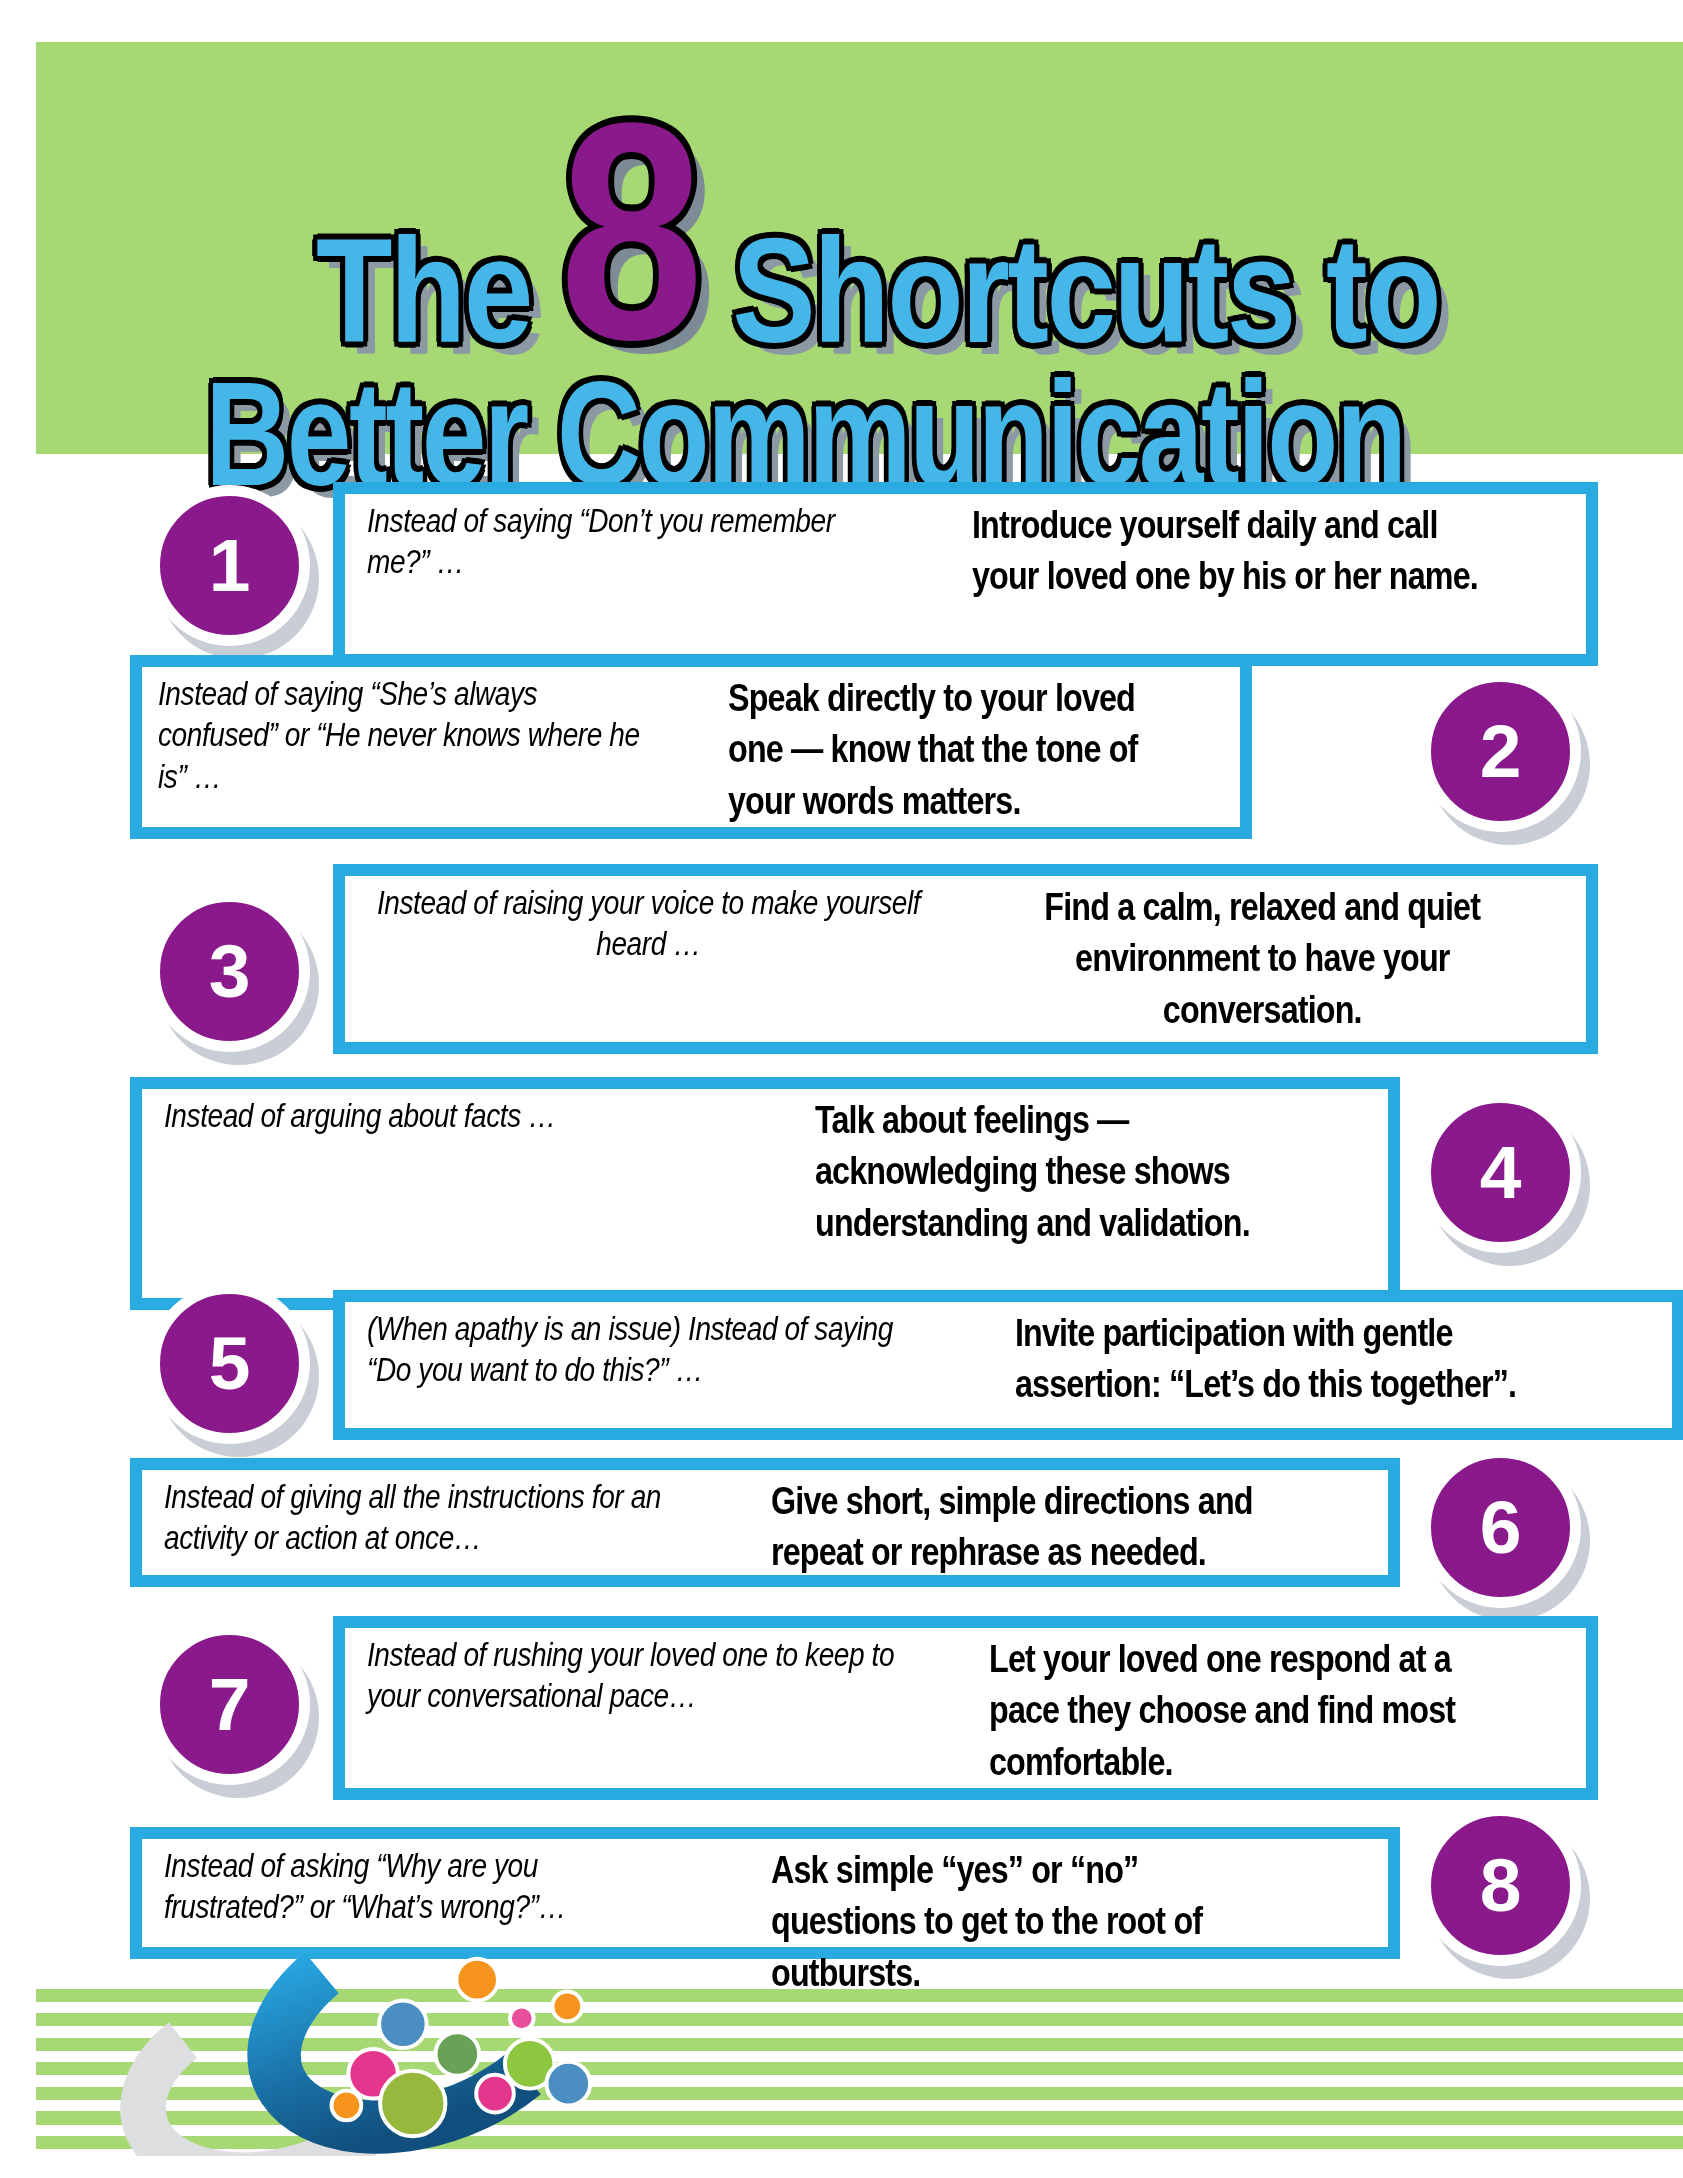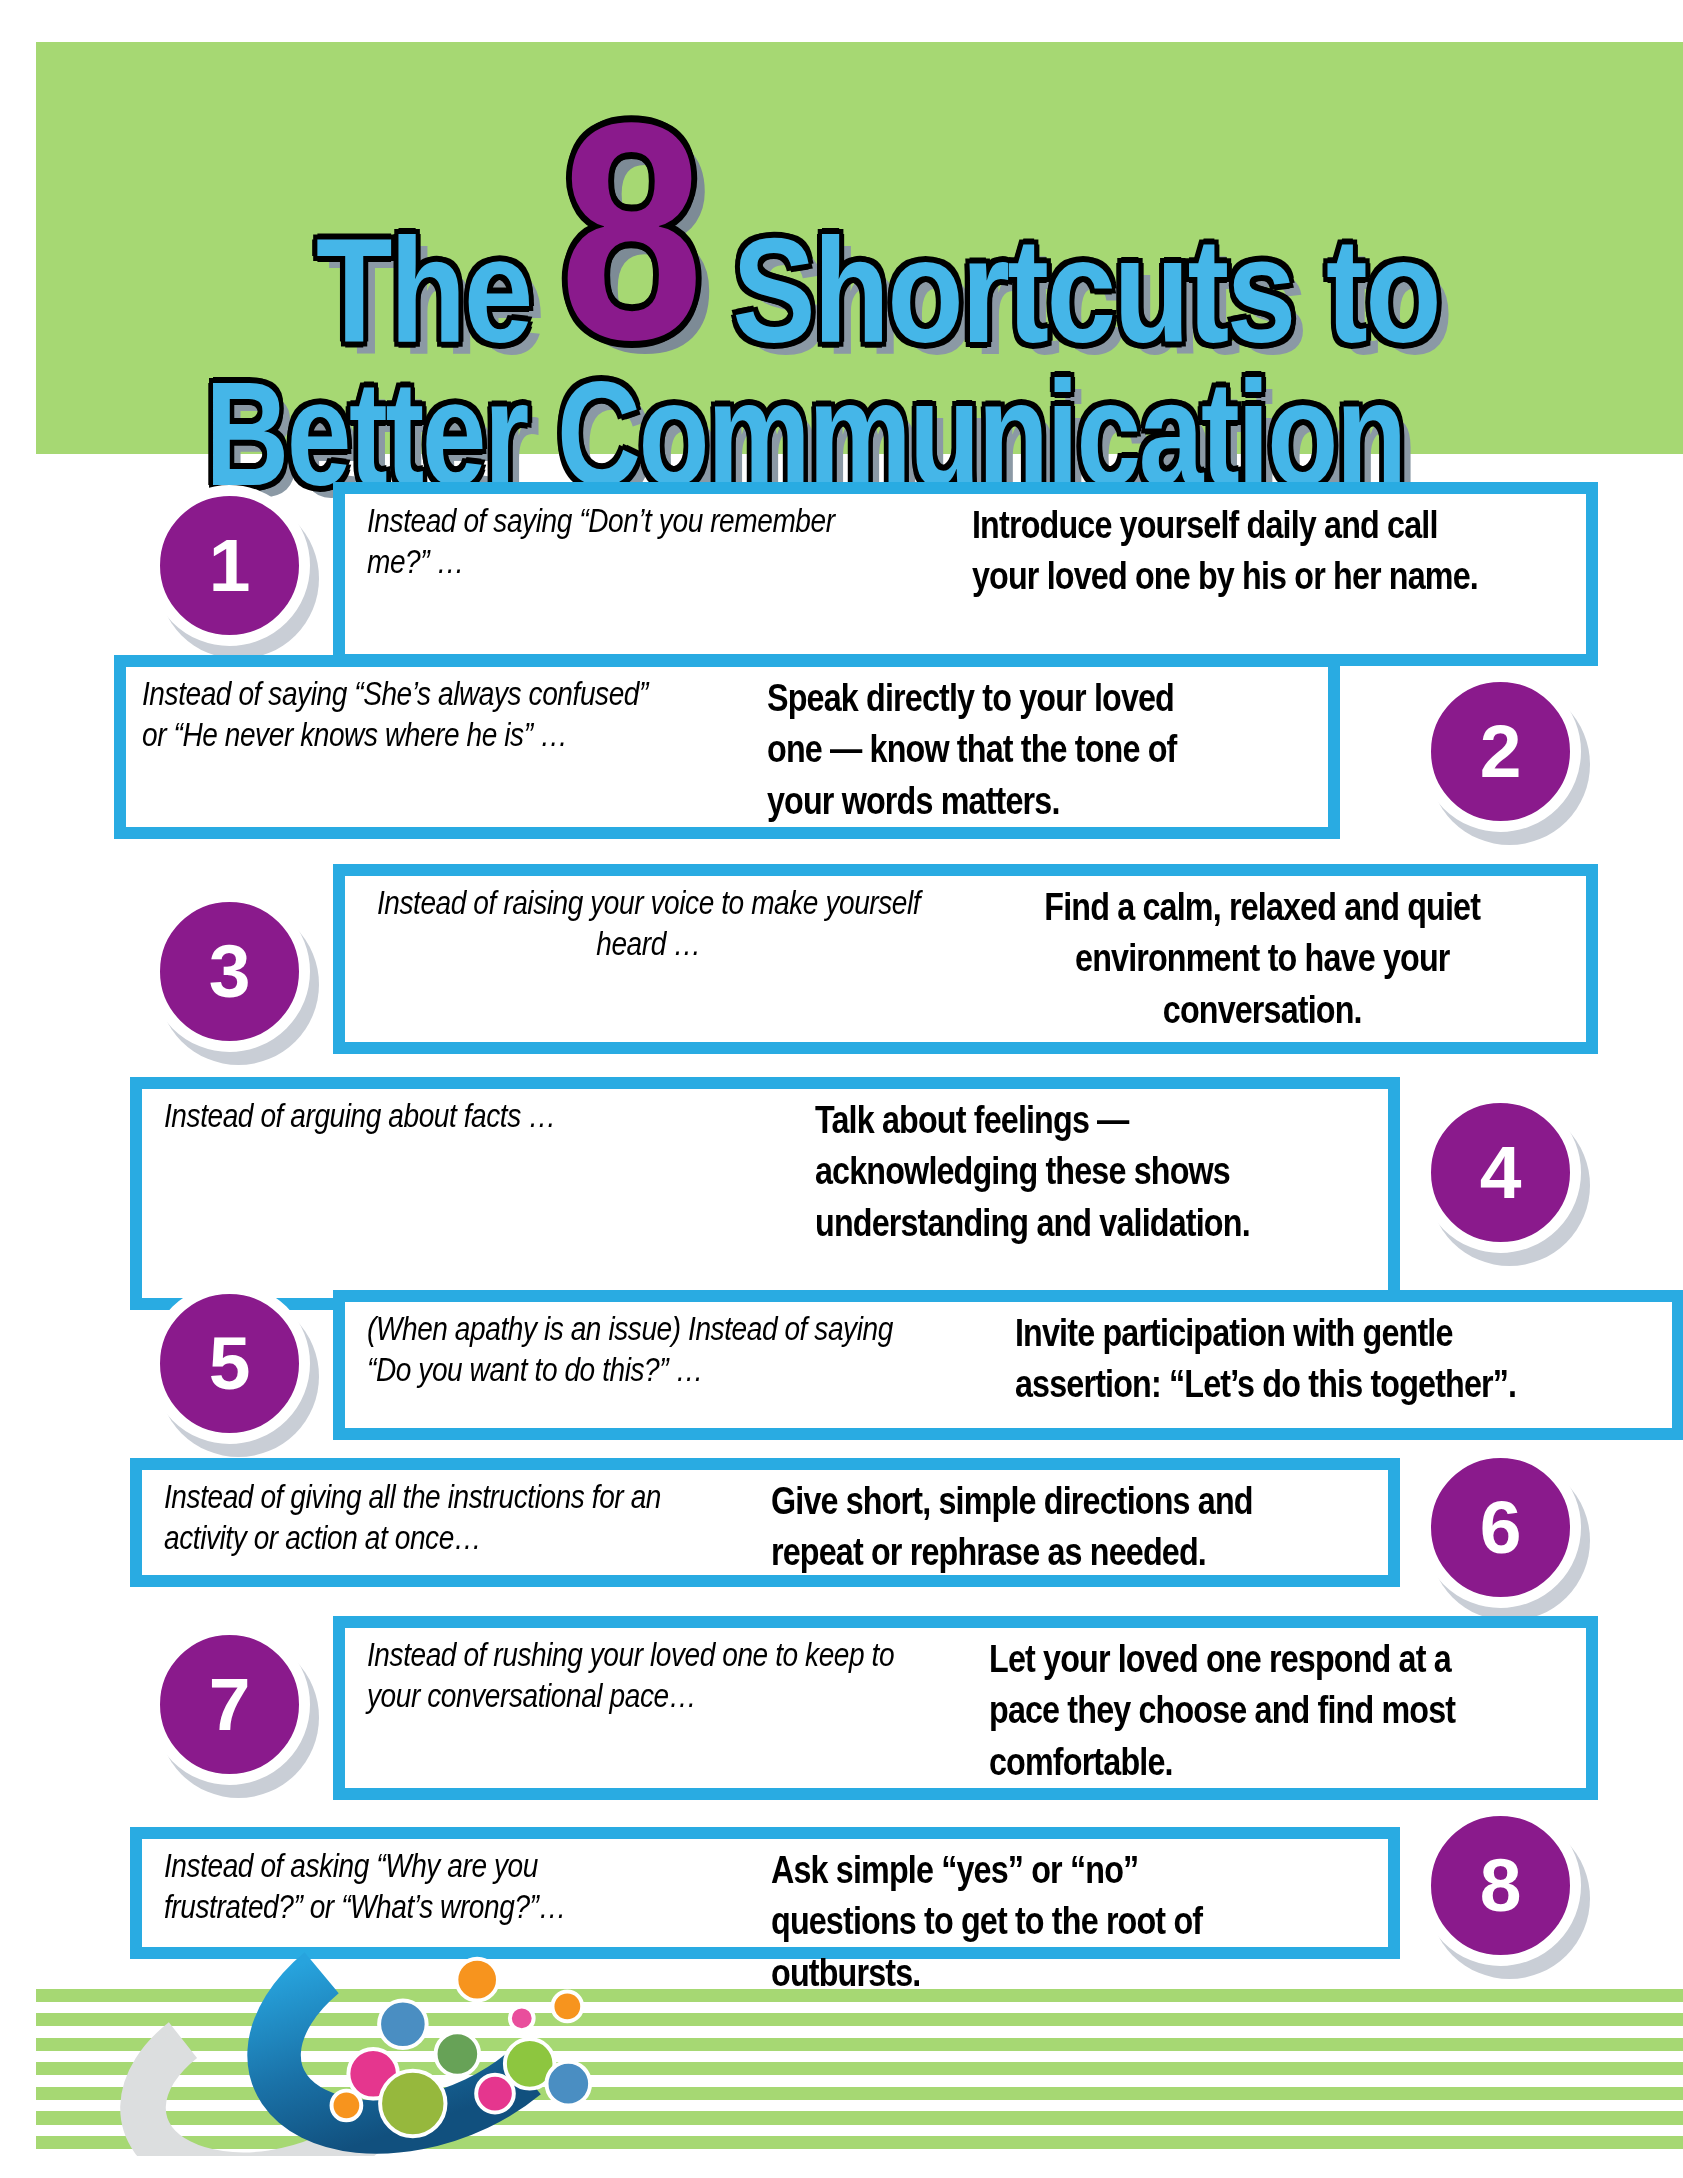--- a/index.html
+++ b/index.html
@@ -51,21 +51,21 @@
   .num-circle{
     position:absolute;width:139px;height:139px;border-radius:50%;
     background:#8a1a8c;border:11px solid #ffffff;
     box-shadow:9px 13px 0 #c9ced6;
     display:flex;align-items:center;justify-content:center;
   }
   .num-circle span{color:#ffffff;font-size:75px;font-weight:bold;line-height:1;}
   
   .r1 .tip-box{left:297px;top:482px;width:1265px;height:184px;}
   .r1 .num-circle{left:113px;top:485px;}
-  .r2 .tip-box{left:78px;top:655px;width:1226px;height:184px;padding-left:16px;}
+  .r2 .tip-box{left:94px;top:655px;width:1122px;height:184px;padding-left:16px;}
   .r2 .num-circle{left:1384px;top:671px;}
   .r3 .tip-box{left:297px;top:864px;width:1265px;height:190px;text-align:center;}
   .r3 .num-circle{left:113px;top:891px;}
   .r4 .tip-box{left:94px;top:1077px;width:1270px;height:233px;}
   .r4 .num-circle{left:1384px;top:1092px;}
   .r5 .tip-box{left:297px;top:1290px;width:1351px;height:150px;}
   .r5 .num-circle{left:113px;top:1283px;}
   .r6 .tip-box{left:94px;top:1458px;width:1270px;height:129px;}
   .r6 .num-circle{left:1384px;top:1447px;}
   .r7 .tip-box{left:297px;top:1616px;width:1265px;height:184px;}

